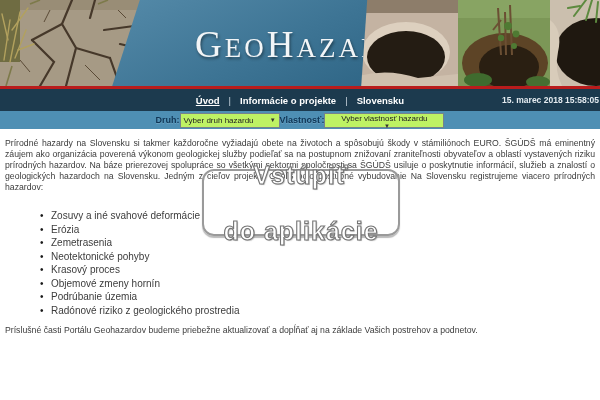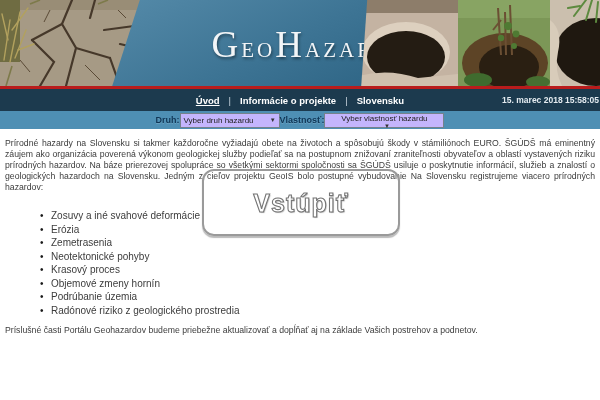--- a/index.html
+++ b/index.html
@@ -11,40 +11,40 @@
   .header{position:relative;width:600px;height:86px;overflow:hidden;background:#2a5a7a;}
   .photo-left{position:absolute;left:0;top:0;}
   .photo-right{position:absolute;left:358px;top:0;}
   .logo-panel{position:absolute;left:0;top:0;width:600px;height:86px;
       background:linear-gradient(155deg,#5e93b1 0%,#3d7494 48%,#1e5474 100%);
       clip-path:polygon(23.3% 0,61.2% 0,60.2% 100%,18.7% 100%);
       display:flex;align-items:center;justify-content:center;}
   .logo{margin-left:22px;margin-top:2px;color:#f2f5f7;font-family:"Liberation Serif",serif;
       text-shadow:1px 2px 3px rgba(0,0,0,0.45);letter-spacing:3px;white-space:nowrap;}
   .logo .big{font-size:37px;}
-  .logo .small{font-size:21px;}
+  .logo .small{font-size:27px;}
 
   
   .navbar{position:relative;width:600px;height:22px;background:#1c3a4e;
       border-top:3px solid #b91c1c;}
   .nav-center{position:absolute;left:0;right:0;top:0;height:22px;
       display:flex;align-items:center;justify-content:center;gap:9px;
       color:#fff;font-size:9.5px;font-weight:bold;}
   .nav-link{color:#fff;cursor:pointer;}
   .nav-link.underlined{text-decoration:underline;}
   .nav-sep{color:#c7d3dc;font-weight:normal;}
   .nav-date{position:absolute;right:1px;top:0;height:22px;display:flex;align-items:center;
       color:#e4ebf0;font-size:8.5px;font-weight:bold;white-space:nowrap;}
 
   
   .filterbar{width:600px;height:18px;background:#4e8fb4;
       display:flex;align-items:center;justify-content:center;}
   .filter-label{font-size:9px;font-weight:bold;color:#0f3656;text-shadow:0 1px 0 rgba(255,255,255,0.15);}
   .select{display:inline-flex;align-items:center;justify-content:space-between;
-      background:#c4b5fd;border:1px solid #75828c;height:13px;padding:0 3px;
+      background:#bef264;border:1px solid #75828c;height:13px;padding:0 3px;
       font-size:8px;color:#222;cursor:pointer;}
   .select.druh{width:92px;}
   .select.vlastnost{width:112px;flex-direction:column;}
   .select .arrow{font-size:6px;color:#333;margin-left:5px;}
 
   
   .content{padding:0 5px;}
   .intro{margin:9px 0 16px 0;font-size:8.7px;line-height:11px;color:#3c3c3c;
       text-align:justify;}
   ul.hazards{margin:7px 0 0 0;padding:0 0 0 46px;list-style:none;}
@@ -186,15 +186,16 @@
       <li>Objemové zmeny hornín</li>
       <li>Podrúbanie územia</li>
       <li>Radónové riziko z geologického prostredia</li>
     </ul>
 
     <p class="footer-note">Príslušné časti Portálu Geohazardov budeme priebežne aktualizovať a dopĺňať aj na základe Vašich postrehov a podnetov.</p>
   </div>
 
   <div class="enter-overlay">
     <span class="btn-line">Vstúpiť</span>
+    <span class="btn-line">do aplikácie</span>
   </div>
 
 </div>
 
 </body></html>

